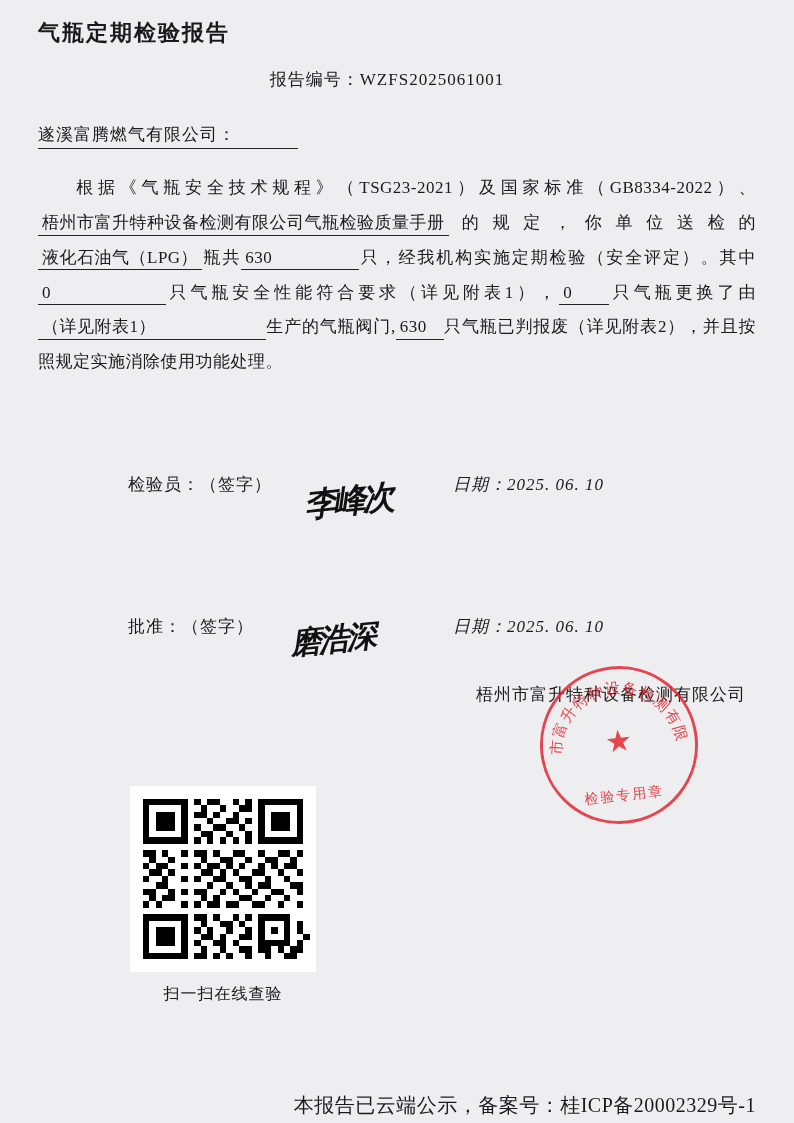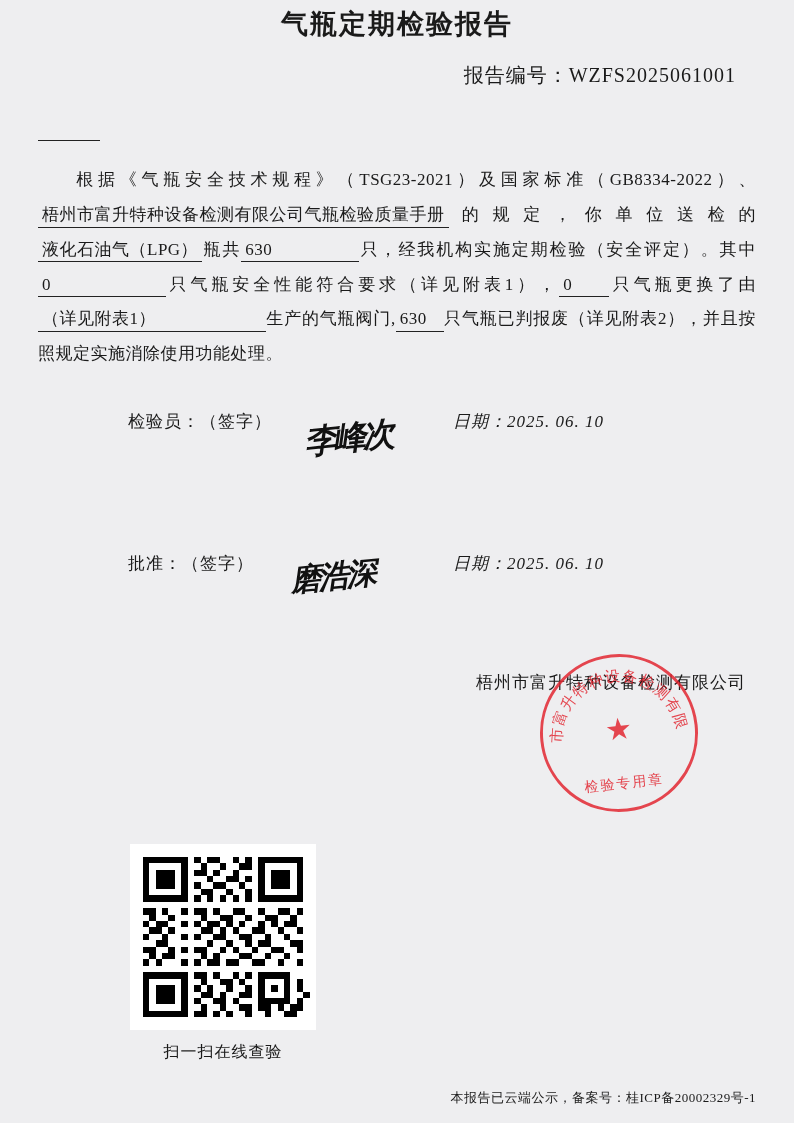--- a/index.html
+++ b/index.html
@@ -16,30 +16,30 @@
     overflow: hidden;
   }
   .page {
     position: relative;
     width: 794px;
     height: 1123px;
     box-sizing: border-box;
     padding: 0 38px;
   }
   .doc-title {
-    text-align: center;
-    font-size: 27px;
+    text-align: left;
+    font-size: 22px;
     font-weight: bold;
     letter-spacing: 2px;
-    margin-top: 6px;
+    margin-top: 18px;
     font-family: "Liberation Serif", "DejaVu Serif", serif;
   }
   .report-no {
-    text-align: right;
-    font-size: 20px;
+    text-align: center;
+    font-size: 17px;
     margin-top: 20px;
     padding-right: 20px;
     letter-spacing: 1px;
   }
   .addressee {
     margin-top: 32px;
     font-size: 17px;
     display: inline-block;
     letter-spacing: 1px;
   }
@@ -169,21 +169,21 @@
   }
   .stamp .arc text {
     font-family: "Liberation Sans", sans-serif;
     font-size: 15px;
     fill: #e2202b;
     letter-spacing: 1.2px;
   }
   .qr-wrap {
     position: absolute;
     left: 130px;
-    top: 838px;
+    top: 768px;
     width: 186px;
     text-align: center;
   }
   .qr {
     width: 186px;
     height: 186px;
     background: #fff;
     padding: 0;
     box-sizing: border-box;
   }
@@ -191,44 +191,44 @@
     margin-top: 8px;
     font-size: 16px;
     letter-spacing: 1px;
   }
   .footer {
     position: absolute;
     left: 0;
     right: 38px;
     bottom: 22px;
     text-align: right;
-    font-size: 13px;
+    font-size: 20px;
     letter-spacing: 0.5px;
   }
 </style>
 </head>
 <body>
 
 <div class="page">
 
   <div class="doc-title">气瓶定期检验报告</div>
 
   <div class="report-no">
     <span>报告编号：</span><span>WZFS2025061001</span>
   </div>
 
   <div class="addressee">
-    <span class="blank-after"></span>
+    <span class="ul">遂溪富腾燃气有限公司：</span><span class="blank-after"></span>
   </div>
 
   <div class="body-text">
     <span class="indent"></span><span>根据《气瓶安全技术规程》（TSG23-2021）及国家标准（GB8334-2022）、</span><span class="fill w-manual">梧州市富升特种设备检测有限公司气瓶检验质量手册</span><span>的规定，你单位送检的</span><span class="fill w-gas">液化石油气（LPG）</span><span>瓶共</span><span class="fill w-count">630</span><span>只，经我机构实施定期检验（安全评定）。其中</span><span class="fill w-ok">0</span><span>只气瓶安全性能符合要求（详见附表1），</span><span class="fill w-valve-num">0</span><span>只气瓶更换了由</span><span class="fill w-maker">（详见附表1）</span><span>生产的气瓶阀门,</span><span class="fill w-scrap">630</span><span>只气瓶已判报废（详见附表2），并且按照规定实施消除使用功能处理。</span>
   </div>
 
-  <div class="sign-block" style="margin-top:38px;">
+  <div class="sign-block" style="margin-top:93px;">
     <div class="sign-row">
       <span class="sign-label">检验员：（签字）</span>
       <span class="signature sig1">李峰次</span>
       <span class="sign-date"><span>日期：</span><span>2025. 06. 10</span></span>
     </div>
   </div>
 
   <div class="sign-block" style="">
     <div class="sign-row">
       <span class="sign-label">批准：（签字）</span>

